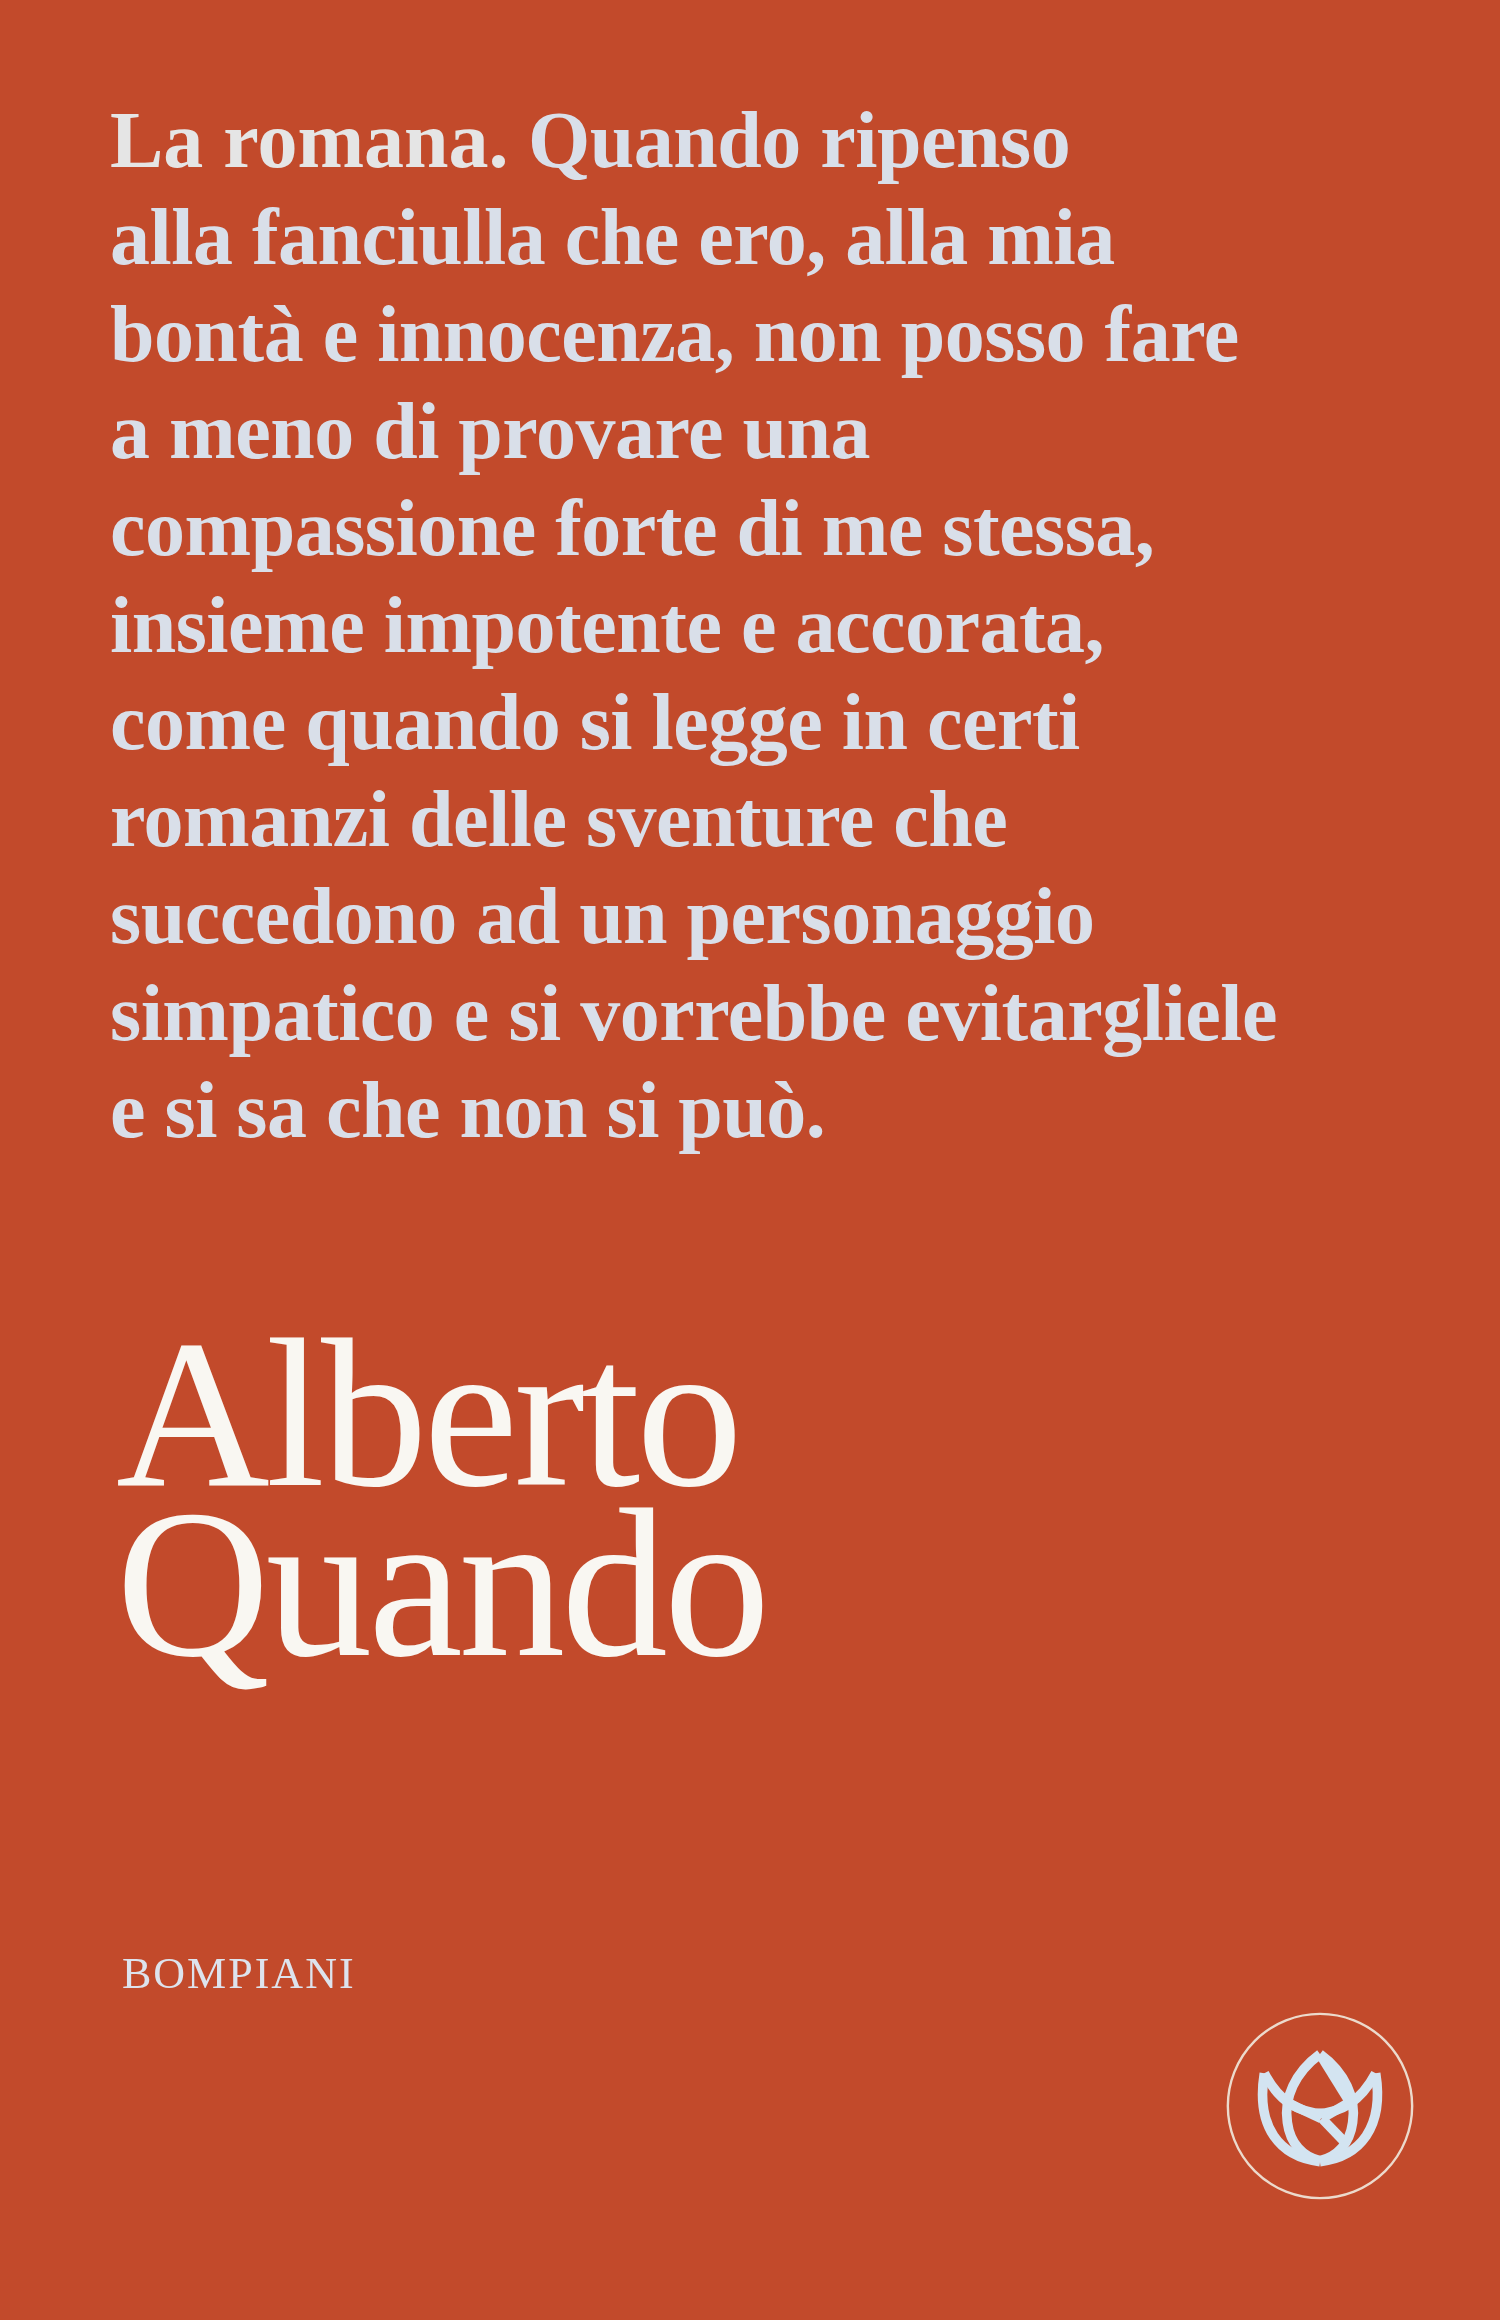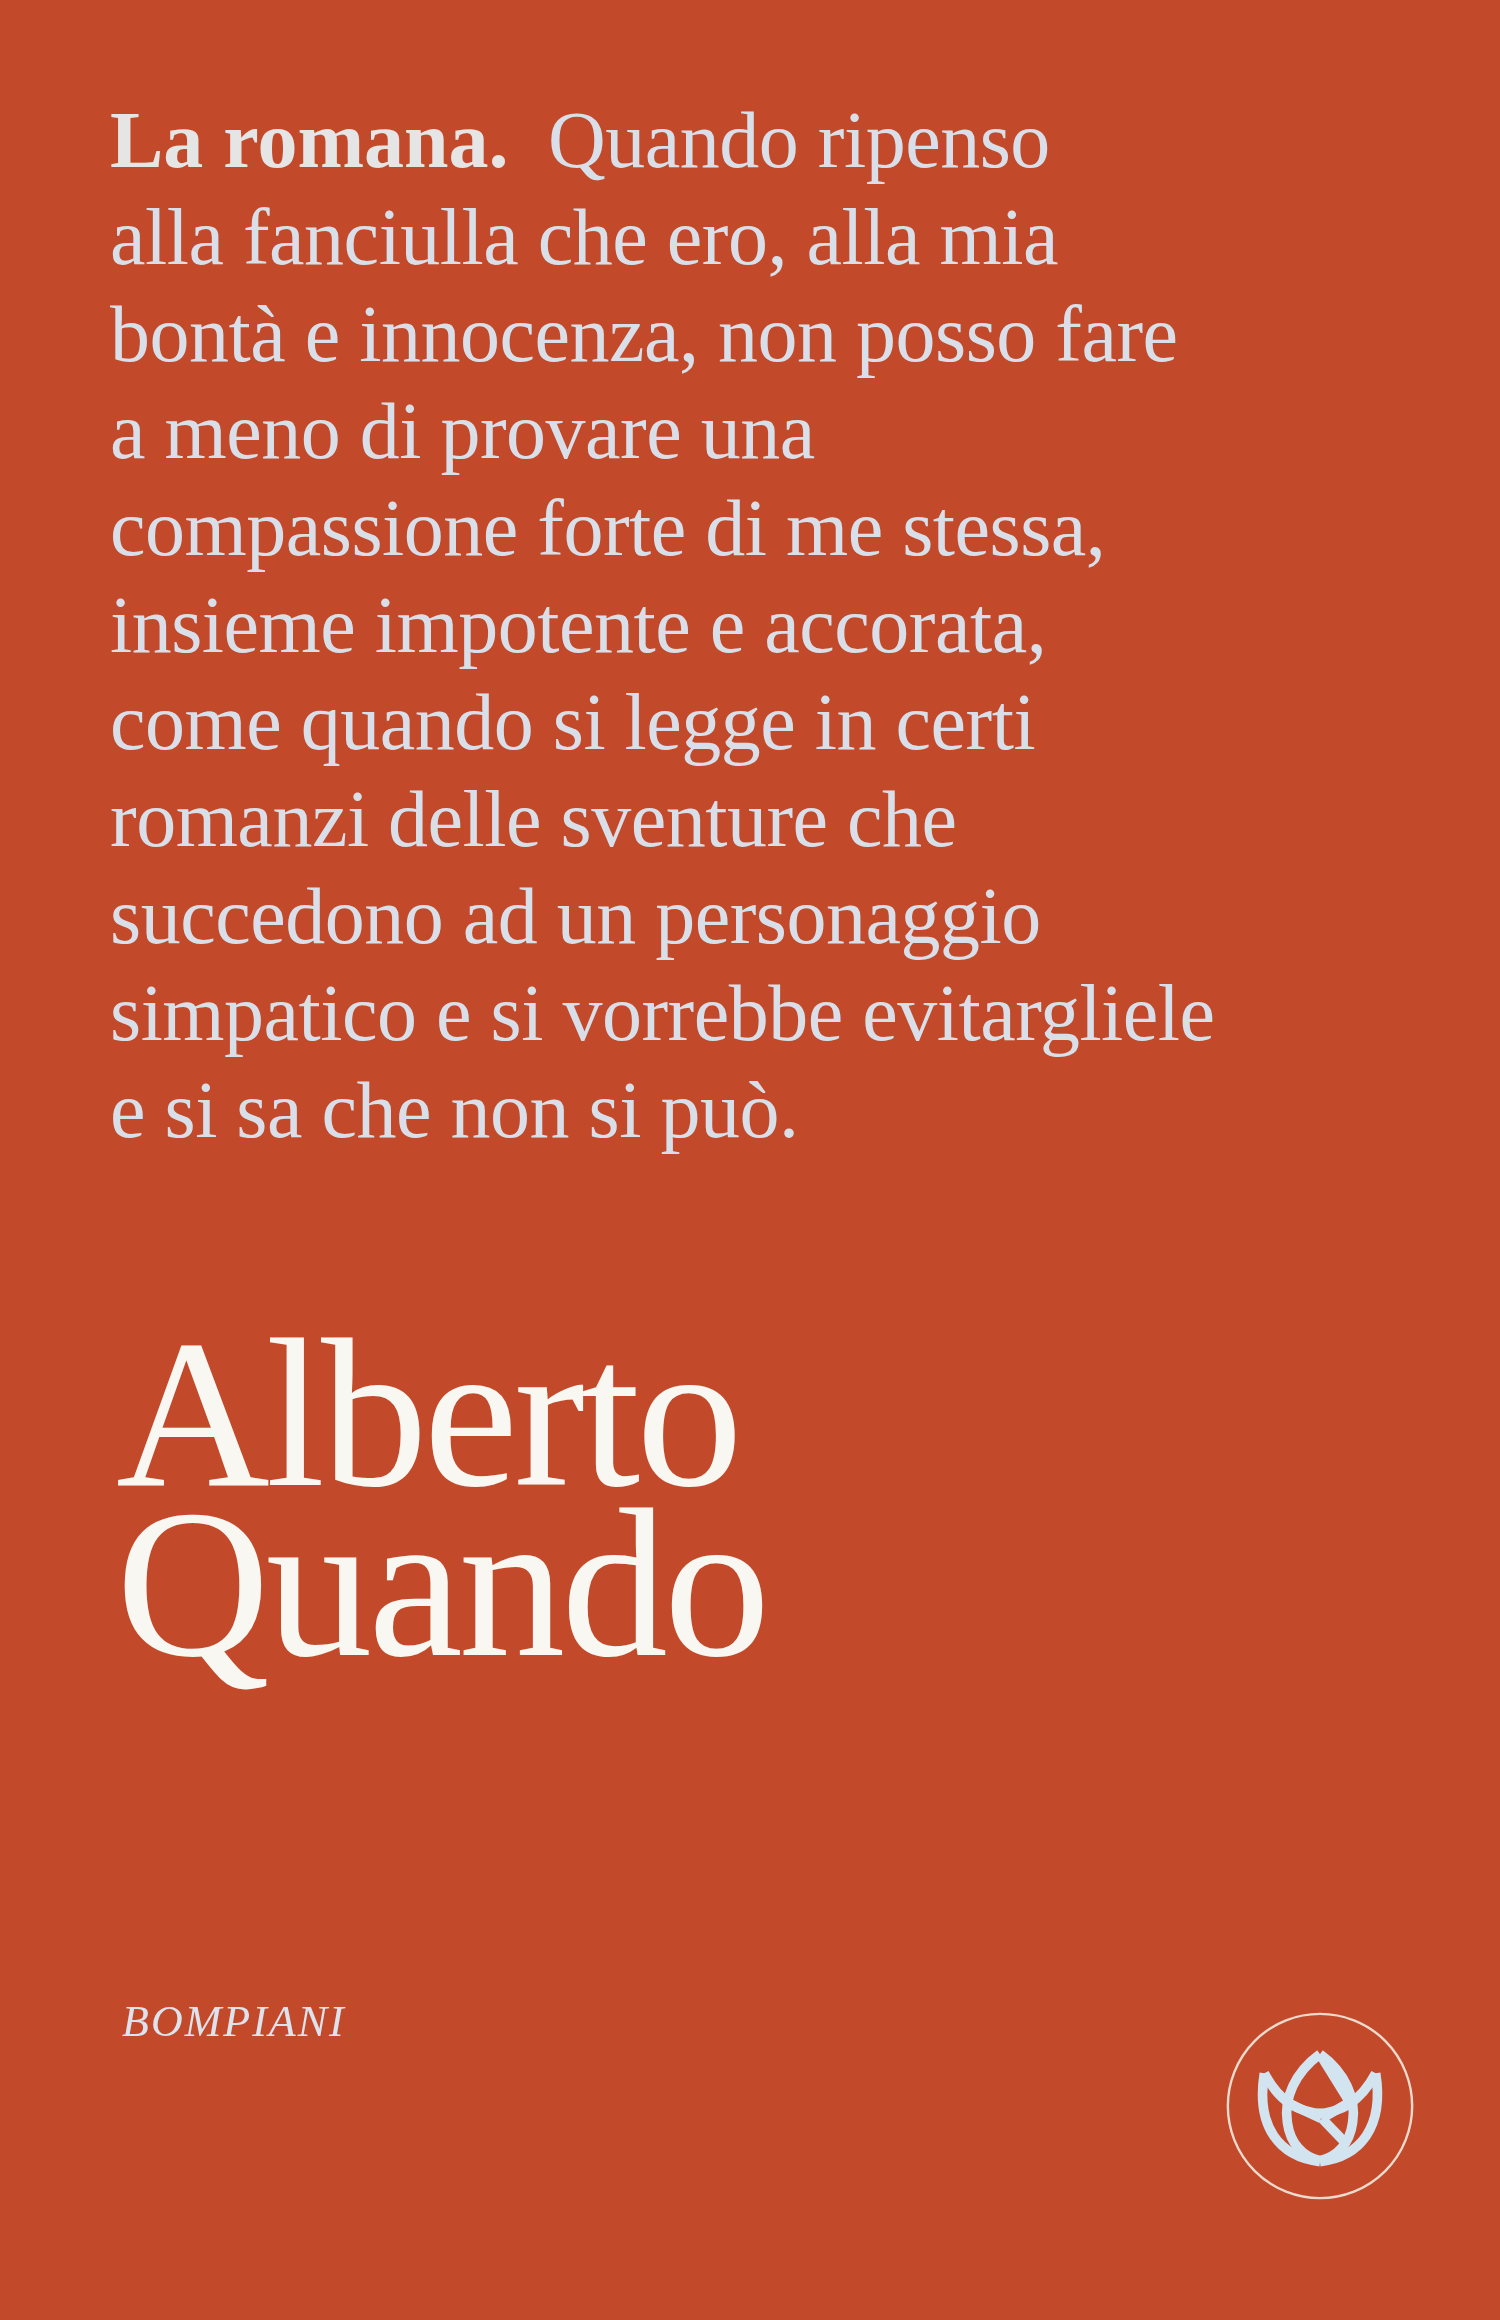--- a/index.html
+++ b/index.html
@@ -26,46 +26,44 @@
     letter-spacing: -0.5px;
     color: #d9dfe9;
   }
   .title-inline {
     font-weight: 700;
     color: #e5e5e5;
     letter-spacing: 0;
   }
   .excerpt-text {
     white-space: pre-line;
-    font-weight: 400;
-    margin-left: 20px;
+    font-weight: 700;
   }
   
   .author-block {
     position: absolute;
     left: 116px;
     top: 1328px;
     font-weight: 400;
     font-size: 213px;
     line-height: 170px;
     letter-spacing: -4px;
     color: #f9f7f2;
     white-space: nowrap;
   }
   
   .publisher-wordmark {
     position: absolute;
     left: 122px;
-    top: 2000px;
+    top: 1952px;
     font-size: 44px;
     line-height: 44px;
     letter-spacing: 2px;
     font-weight: 400;
     color: #dde3ed;
-    font-style: italic;
   }
   .logo-box {
     position: absolute;
     left: 1224px;
     top: 2010px;
     width: 192px;
     height: 192px;
   }
   .logo-box svg { display: block; width: 100%; height: 100%; }
 </style>

